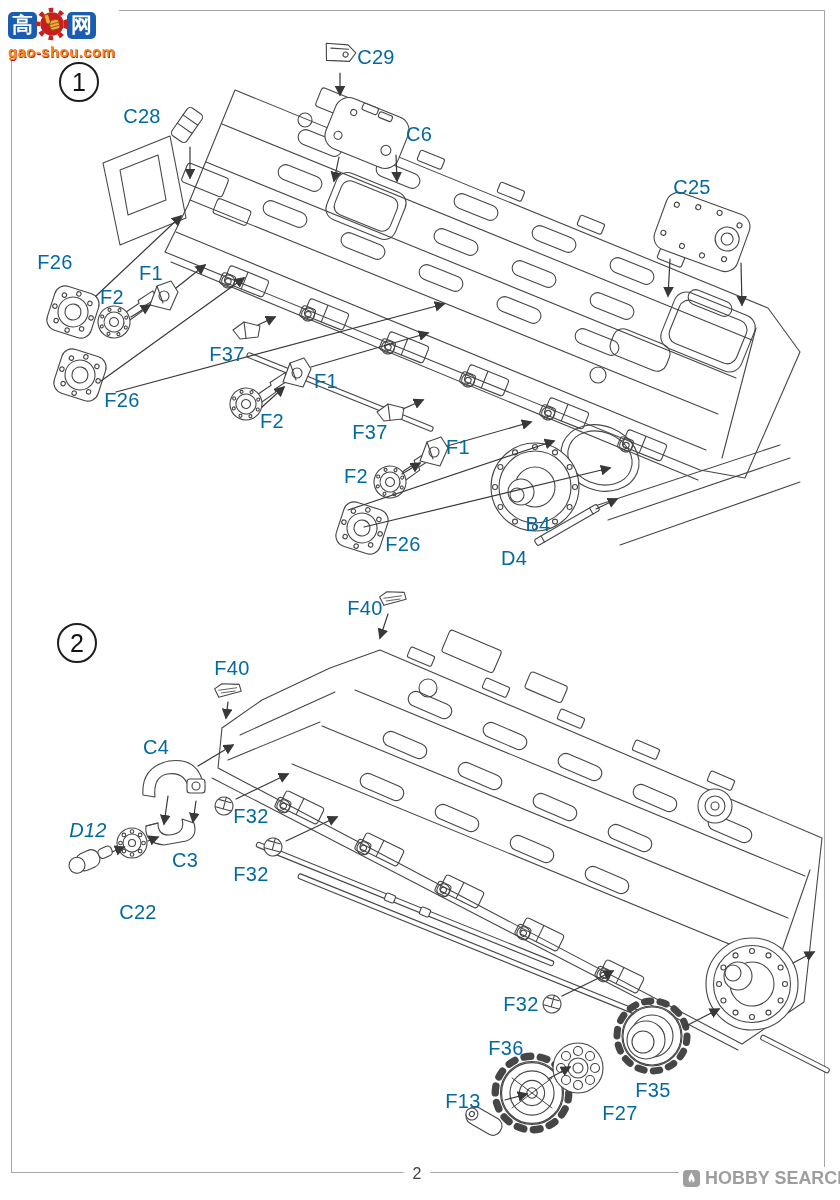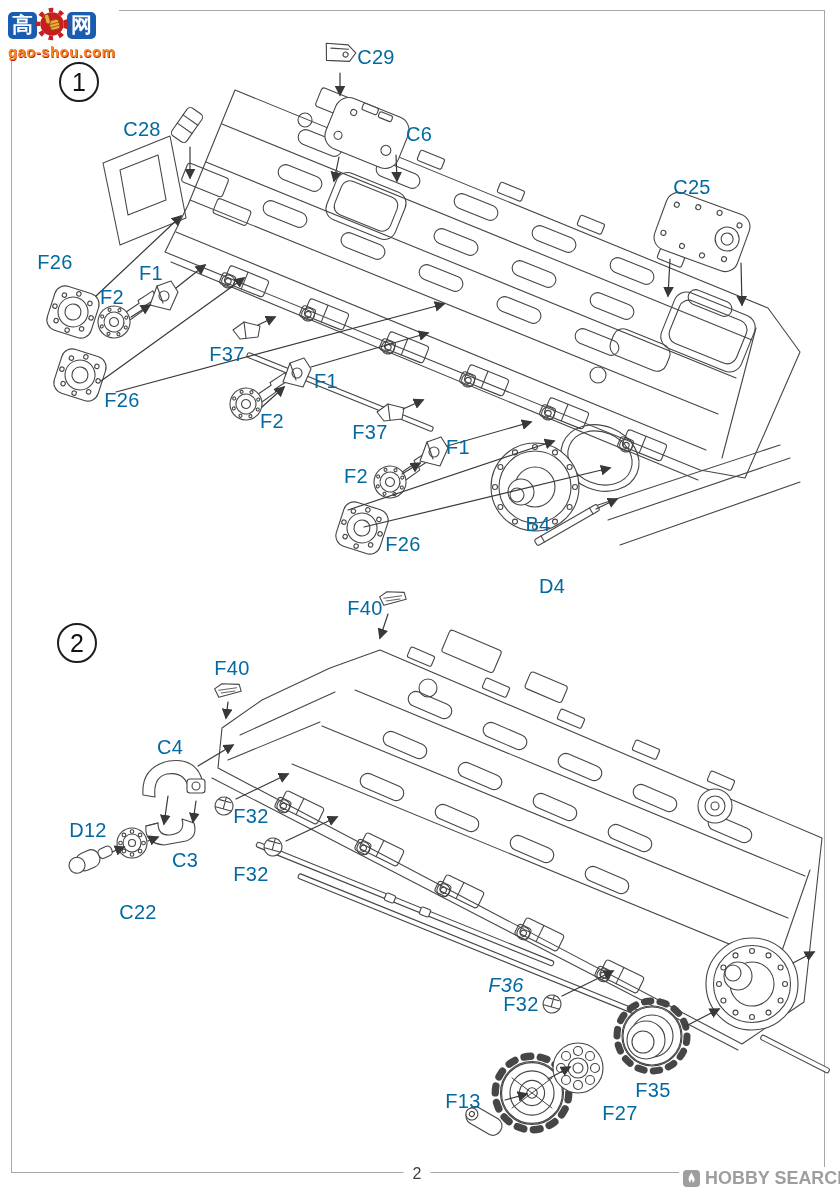--- a/index.html
+++ b/index.html
@@ -425,47 +425,47 @@
         <line x1="548" y1="1079" x2="570" y2="1067"></line>
         <line x1="686" y1="1026" x2="719" y2="1009"></line>
         <line x1="793" y1="963" x2="814" y2="952"></line>
       </g>
     </g>
   </svg>
 
   <div id="annotation-layer">
       <div class="step-badge" style="left: 79px; top: 82px;">1</div>
       <div class="part-label" style="left: 376px; top: 57px;">C29</div>
-      <div class="part-label" style="left: 142px; top: 116px; margin-top: 13px;">C28</div>
+      <div class="part-label" style="left: 142px; top: 116px;">C28</div>
       <div class="part-label" style="left: 419px; top: 134px;">C6</div>
       <div class="part-label" style="left: 692px; top: 187px;">C25</div>
       <div class="part-label" style="left: 55px; top: 262px;">F26</div>
       <div class="part-label" style="left: 151px; top: 273px;">F1</div>
       <div class="part-label" style="left: 112px; top: 297px;">F2</div>
       <div class="part-label" style="left: 227px; top: 354px;">F37</div>
       <div class="part-label" style="left: 122px; top: 400px;">F26</div>
       <div class="part-label" style="left: 326px; top: 381px;">F1</div>
       <div class="part-label" style="left: 272px; top: 421px;">F2</div>
       <div class="part-label" style="left: 370px; top: 432px;">F37</div>
       <div class="part-label" style="left: 458px; top: 447px;">F1</div>
       <div class="part-label" style="left: 356px; top: 476px;">F2</div>
       <div class="part-label" style="left: 504px; top: 524px; margin-left: 34px;">B4</div>
       <div class="part-label" style="left: 403px; top: 544px;">F26</div>
-      <div class="part-label" style="left: 552px; top: 558px; margin-top: 28px;">D4</div>
+      <div class="part-label" style="left: 514px; top: 558px;">D4</div>
       <div class="step-badge" style="left: 77px; top: 643px;">2</div>
       <div class="part-label" style="left: 365px; top: 608px;">F40</div>
       <div class="part-label" style="left: 232px; top: 668px;">F40</div>
-      <div class="part-label" style="left: 170px; top: 747px; text-align: right;">C4</div>
+      <div class="part-label" style="left: 156px; top: 747px; text-align: right;">C4</div>
       <div class="part-label" style="left: 251px; top: 816px;">F32</div>
-      <div class="part-label" style="left: 88px; top: 830px;">D12</div>
+      <div class="part-label" style="left: 88px; top: 830px; font-style: italic;">D12</div>
       <div class="part-label" style="left: 185px; top: 860px; text-align: right;">C3</div>
       <div class="part-label" style="left: 138px; top: 912px;">C22</div>
       <div class="part-label" style="left: 251px; top: 874px;">F32</div>
       <div class="part-label" style="left: 521px; top: 1004px;">F32</div>
-      <div class="part-label" style="left: 506px; top: 985px; font-style: italic;">F36</div>
+      <div class="part-label" style="left: 506px; top: 1048px;">F36</div>
       <div class="part-label" style="left: 463px; top: 1101px;">F13</div>
       <div class="part-label" style="left: 653px; top: 1090px;">F35</div>
       <div class="part-label" style="left: 620px; top: 1113px;">F27</div>
     </div>
 
   <div class="watermark">
     <div class="wm-row">
       <div class="wm-box">高</div>
       <svg class="wm-gear" viewBox="-20 -20 40 40">
         <circle r="15.5" fill="none" stroke="#c81e1e" stroke-width="5" stroke-dasharray="5 6.5"></circle>

